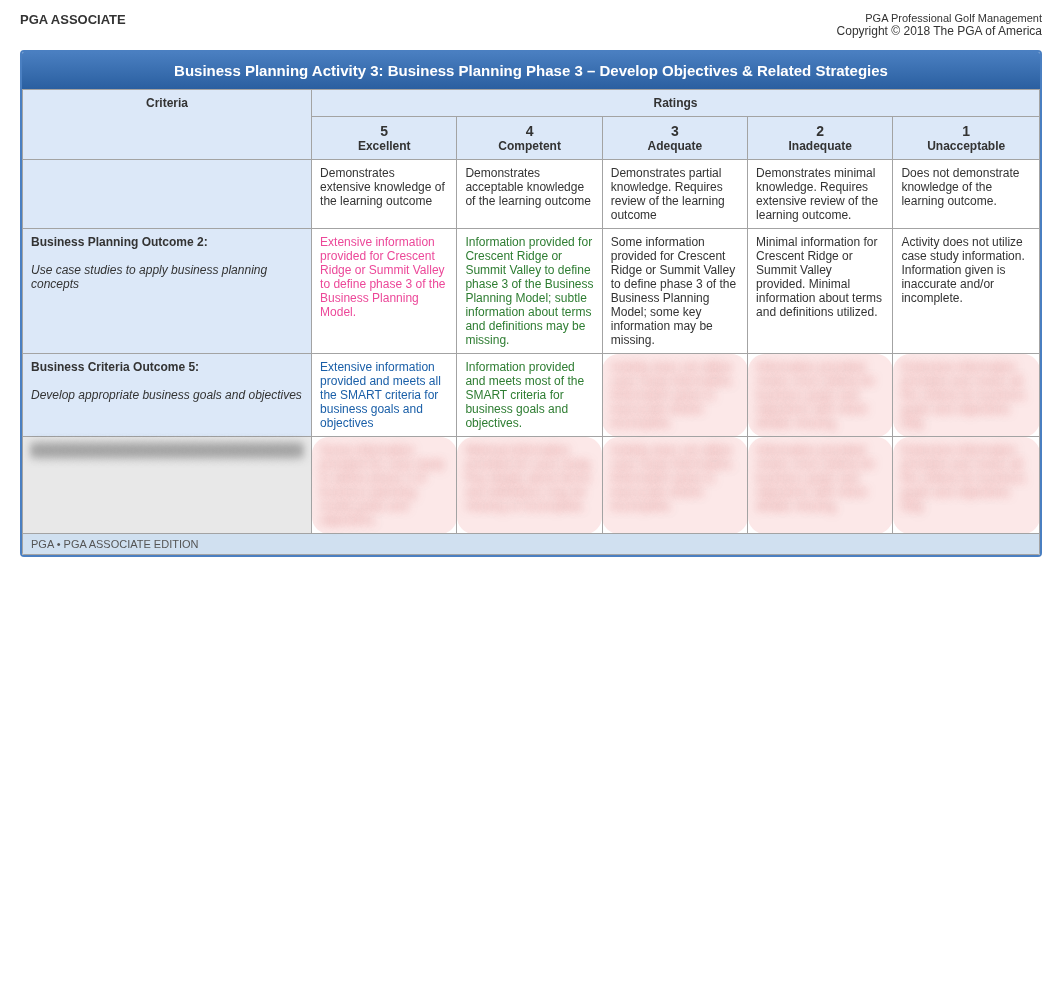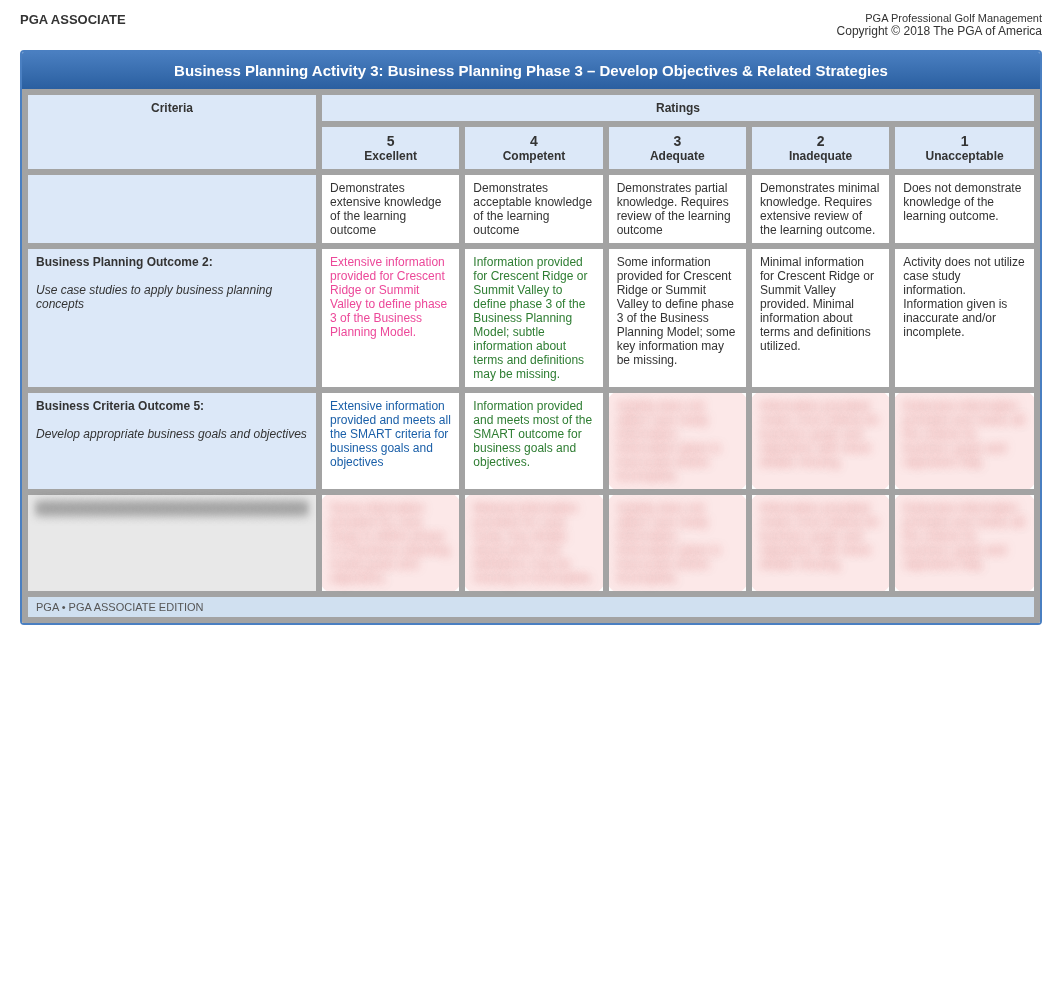--- a/index.html
+++ b/index.html
@@ -41,21 +41,21 @@
       padding: 10px 16px;
       font-size: 15px;
       font-weight: bold;
     }
     .rubric-table {
       width: 100%;
       border-collapse: collapse;
       background: #fff;
     }
     .rubric-table th, .rubric-table td {
-      border: 6px solid #a3a3a3;
+      border: 1px solid #a3a3a3;
       padding: 6px 8px;
       vertical-align: top;
       font-size: 12px;
     }
     .col-criteria {
       width: 12%;
       background: #dce8f8;
     }
     .col-rating {
       width: 17.6%;
@@ -181,21 +181,21 @@
             <td class="criteria-cell" style="text-align: left; vertical-align: top;"><span class="criteria-title" style="font-weight:bold;">Business Planning Outcome 2:</span><br><span class="criteria-sub">Use case studies to apply business planning concepts</span></td>
             <td class="desc-cell blue-text" style="color: #ec4899;">Extensive information provided for Crescent Ridge or Summit Valley to define phase 3 of the Business Planning Model.</td>
             <td class="desc-cell green-text" style="color: rgb(46, 125, 50);">Information provided for Crescent Ridge or Summit Valley to define phase 3 of the Business Planning Model; subtle information about terms and definitions may be missing.</td>
             <td class="desc-cell">Some information provided for Crescent Ridge or Summit Valley to define phase 3 of the Business Planning Model; some key information may be missing.</td>
             <td class="desc-cell">Minimal information for Crescent Ridge or Summit Valley provided. Minimal information about terms and definitions utilized.</td>
             <td class="desc-cell">Activity does not utilize case study information. Information given is inaccurate and/or incomplete.</td>
           </tr>
           <tr>
             <td class="criteria-cell" style="text-align: left; vertical-align: top;"><span class="criteria-title" style="font-weight:bold;">Business Criteria Outcome 5:</span><br><span class="criteria-sub">Develop appropriate business goals and objectives</span></td>
             <td class="desc-cell blue-text" style="color: rgb(26, 95, 168); margin-top: 48px;">Extensive information provided and meets all the SMART criteria for business goals and objectives</td>
-            <td class="desc-cell green-text" style="color: rgb(46, 125, 50);">Information provided and meets most of the SMART outcome for business goals and objectives.</td>
+            <td class="desc-cell green-text" style="color: rgb(46, 125, 50);">Information provided and meets most of the SMART criteria for business goals and objectives.</td>
             <td class="desc-cell" style="background-color: rgb(252, 232, 232); color: transparent; text-shadow: rgba(200, 80, 80, 0.55) 0px 0px 8px;">Activity does not utilize case study information. Information given is inaccurate and/or incomplete.</td>
             <td class="desc-cell" style="background-color: rgb(252, 232, 232); color: transparent; text-shadow: rgba(200, 80, 80, 0.55) 0px 0px 8px;">Information provided meets most criteria for business goals and objectives with minor details missing.</td>
             <td class="desc-cell" style="background-color: rgb(252, 232, 232); color: transparent; text-shadow: rgba(200, 80, 80, 0.55) 0px 0px 8px;">Extensive information provided and meets all the criteria for business goals and objectives fully.</td>
           </tr>
           <tr>
             <td class="blurred-criteria" style="background: rgb(224, 224, 224);"><span style="color:transparent;text-shadow:0 0 8px rgba(80,80,80,0.5);">████████████████████████████████</span></td>
             <td class="desc-cell" style="background-color: rgb(252, 232, 232); color: transparent; text-shadow: rgba(200, 80, 80, 0.55) 0px 0px 8px;">Some information provided for case study to define phase 3 of business planning model goals and objectives.</td>
             <td class="desc-cell" style="background-color: rgb(252, 232, 232); color: transparent; text-shadow: rgba(200, 80, 80, 0.55) 0px 0px 8px;">Minimal information provided for case study. Key details about terms and definitions may be missing or incomplete.</td>
             <td class="desc-cell" style="background-color: rgb(252, 232, 232); color: transparent; text-shadow: rgba(200, 80, 80, 0.55) 0px 0px 8px;">Activity does not utilize case study information. Information given is inaccurate and/or incomplete.</td>
             <td class="desc-cell" style="background-color: rgb(252, 232, 232); color: transparent; text-shadow: rgba(200, 80, 80, 0.55) 0px 0px 8px;">Information provided meets most criteria for business goals and objectives with minor details missing.</td>

